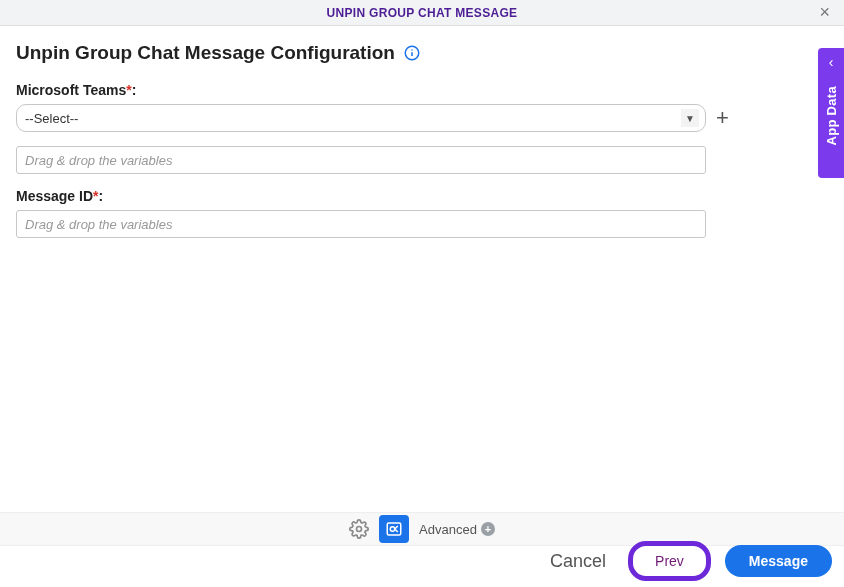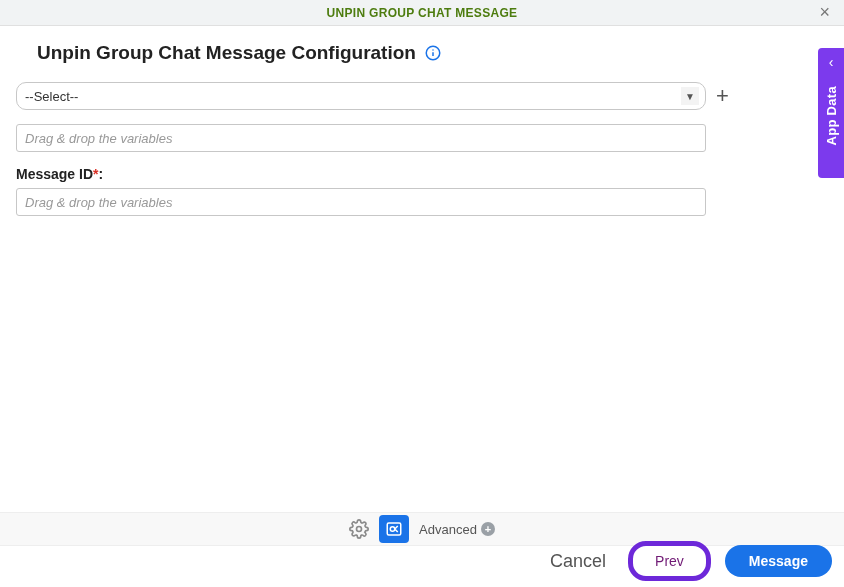--- a/index.html
+++ b/index.html
@@ -18,41 +18,40 @@
     height: 26px;
     display: flex;
     align-items: center;
     justify-content: center;
     position: relative;
     border-bottom: 1px solid #e0e0e0;
   }
   .header-title {
     font-size: 12px;
     font-weight: 600;
-    color: #4d7c0f;
+    color: #4c1d95;
     letter-spacing: 0.3px;
   }
   .close-x {
     position: absolute;
     right: 8px;
     top: 2px;
     font-size: 18px;
     color: #777;
     cursor: pointer;
     padding: 0 6px;
   }
   .content {
     padding: 16px 16px 0 16px;
   }
   .page-title-row {
     display: flex;
     align-items: center;
     gap: 8px;
     margin-bottom: 18px;
-    margin-left: 21px;
   }
   .page-title {
     font-size: 19px;
     font-weight: 700;
     color: #222;
   }
   .info-icon svg { display: block; }
   .form-row { margin-bottom: 14px; }
   .label-row {
     font-size: 14px;
@@ -236,20 +235,23 @@
     <span class="info-icon">
       <svg width="18" height="18" viewBox="0 0 24 24" fill="none" stroke="#1a73e8" stroke-width="2">
         <circle cx="12" cy="12" r="9"></circle>
         <line x1="12" y1="11" x2="12" y2="16"></line>
         <circle cx="12" cy="8" r="1" fill="#1a73e8" stroke="none"></circle>
       </svg>
     </span>
   </div>
 
   <div class="form-row">
+    <div class="label-row">
+      <span>Microsoft Teams</span><span class="req">*</span>:
+    </div>
     <div class="select-row">
       <div class="select-box">
         <span>--Select--</span>
         <span class="select-caret">▼</span>
       </div>
       <span class="plus-icon">+</span>
     </div>
   </div>
 
   <div class="form-row">

